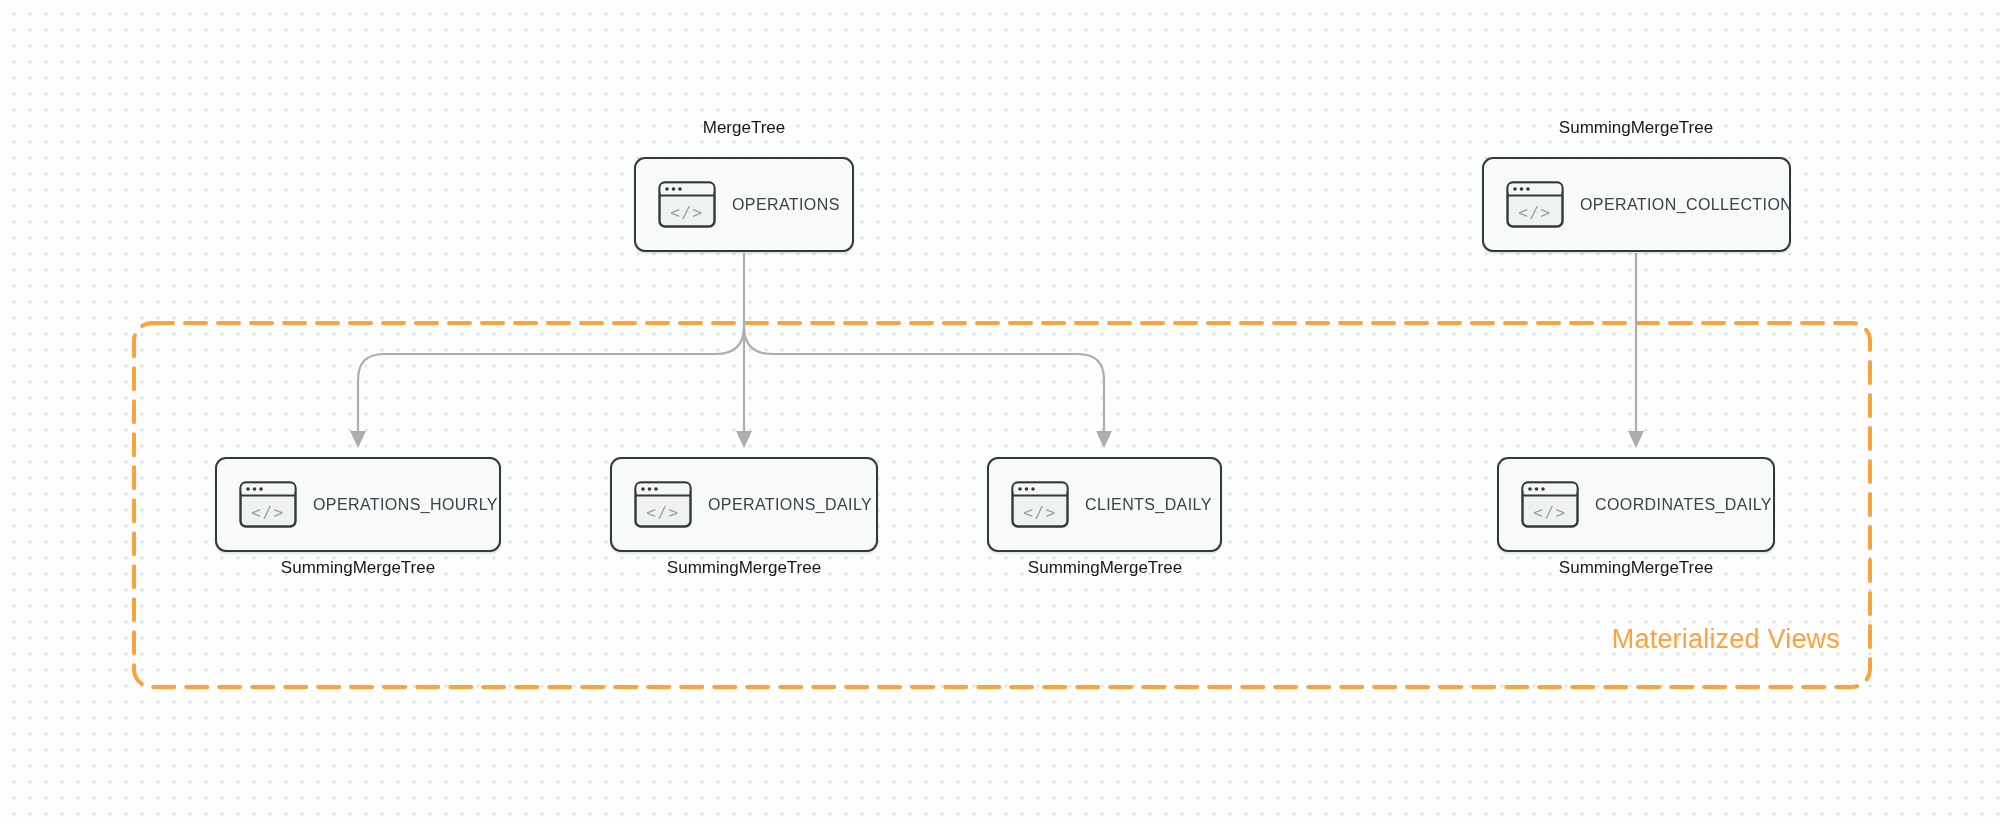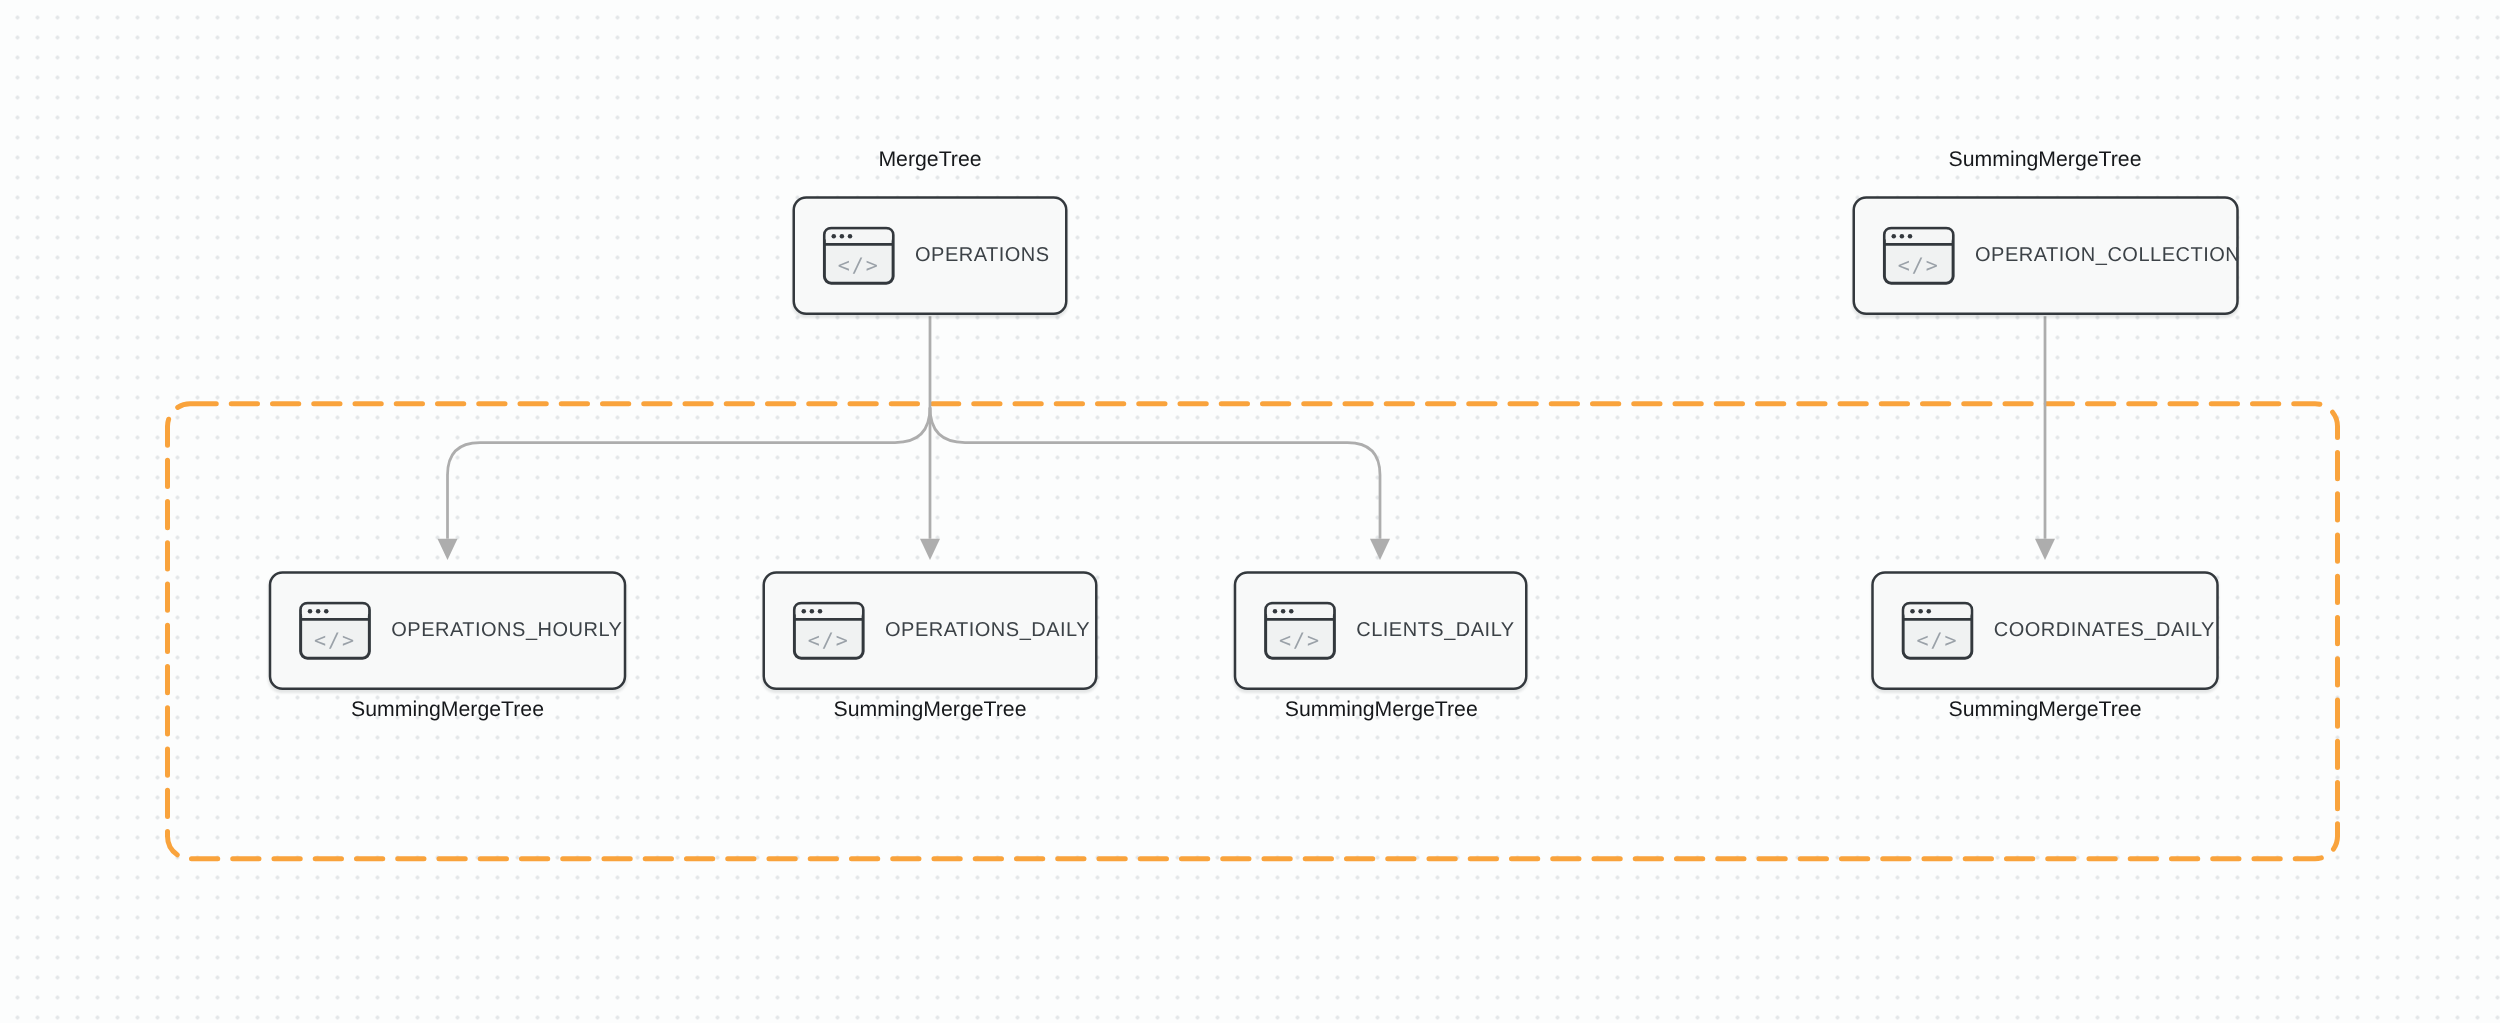--- a/index.html
+++ b/index.html
@@ -173,14 +173,15 @@
       <text x="29" y="36.5" text-anchor="middle" font-family="DejaVu Sans Mono, monospace" font-size="16" letter-spacing="1.5" fill="#9aa1a8">&lt;/&gt;</text>
     </svg>
     <span class="node-title">COORDINATES_DAILY</span>
   </div>
 
   <div class="engine-label" style="left:198px; top:558px;">SummingMergeTree</div>
   <div class="engine-label" style="left:584px; top:558px;">SummingMergeTree</div>
   <div class="engine-label" style="left:945px; top:558px;">SummingMergeTree</div>
   <div class="engine-label" style="left:1476px; top:558px;">SummingMergeTree</div>
 
+  <div class="group-caption">Materialized Views</div>
 
 </div>
 
 </body></html>

